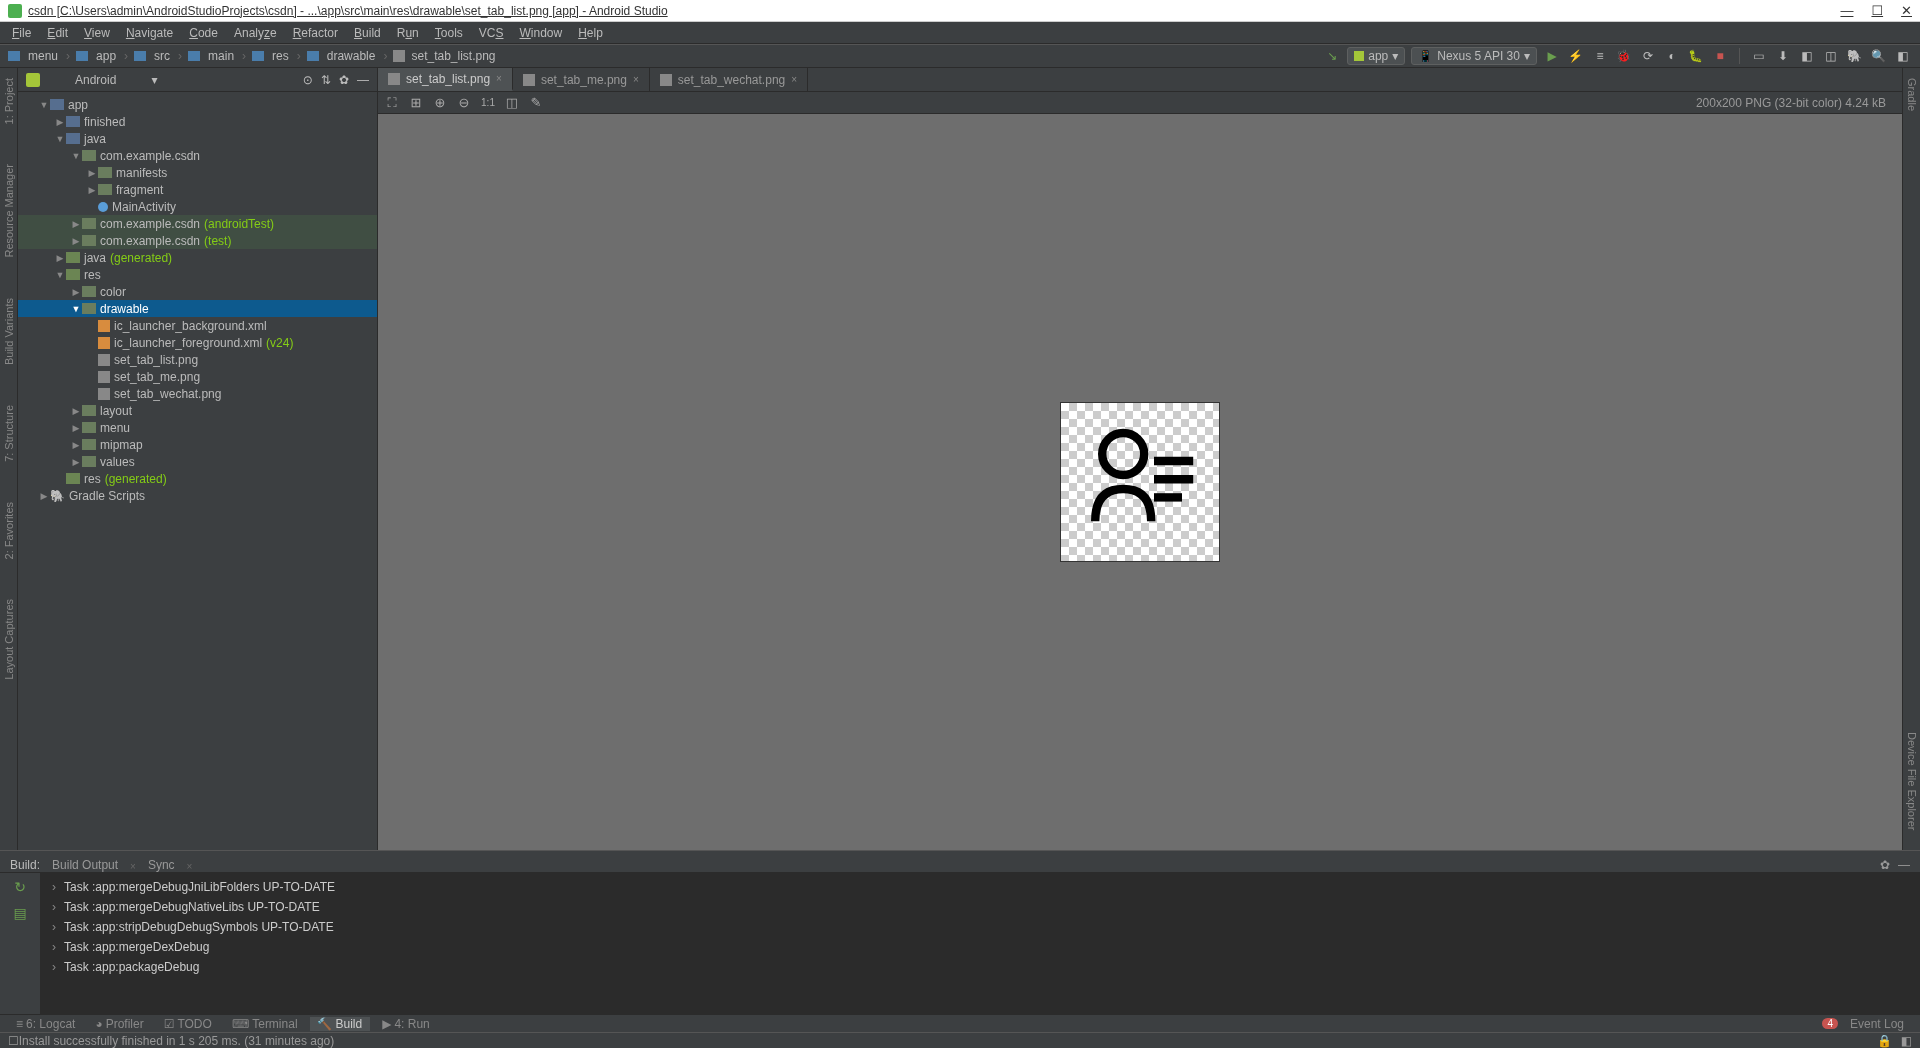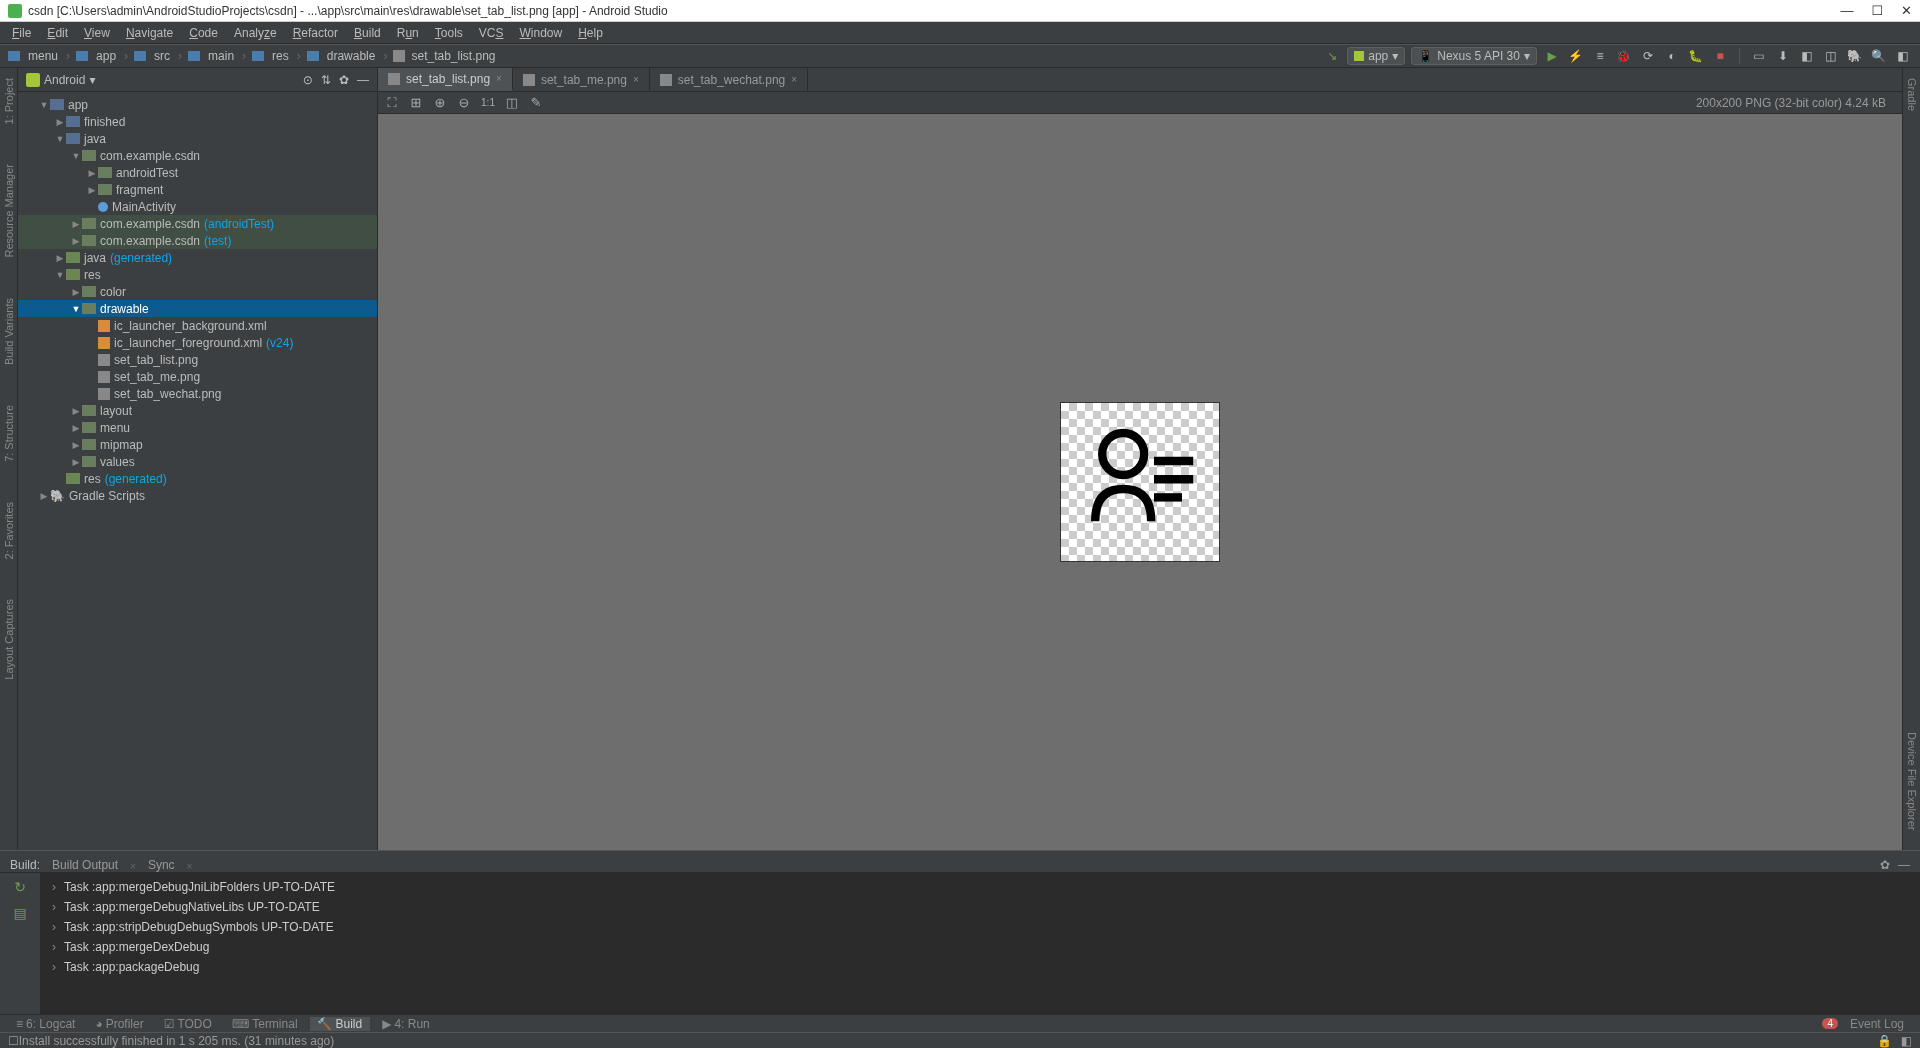--- a/index.html
+++ b/index.html
@@ -1,48 +1,48 @@
 <!DOCTYPE html>
 <html><head>
 <meta charset="utf-8">
 <style>
 * { margin: 0; padding: 0; box-sizing: border-box; font-family: 'Segoe UI', Arial, sans-serif; font-size: 12px; }
 body { background: #3c3f41; color: #bbbbbb; overflow: hidden; width: 1920px; height: 1048px; }
-.title-bar { background: #ffffff; height: 22px; display: flex; align-items: center; padding: 0 8px; color: #333; border-bottom: 1px solid #ccc; }
+.title-bar { background: #ffffff; height: 22px; display: flex; align-items: center; padding: 0 8px; color: #333; border-bottom: 1px solid #ccc; text-decoration: underline; }
 .title-bar .icon { width: 14px; height: 14px; background: #4caf50; border-radius: 2px; margin-right: 6px; }
 .title-bar .controls { margin-left: auto; display: flex; gap: 18px; }
 .title-bar .controls span { cursor: pointer; font-size: 13px; }
 .menu-bar { background: #3c3f41; height: 22px; display: flex; align-items: center; padding: 0 4px; color: #bbb; border-bottom: 1px solid #2b2b2b; }
 .menu-bar span { padding: 0 8px; cursor: pointer; }
 .menu-bar span u { text-decoration: underline; }
 .toolbar { background: #3c3f41; height: 24px; display: flex; align-items: center; padding: 0 8px; border-top: 1px solid #555; border-bottom: 1px solid #2b2b2b; }
 .breadcrumb { display: flex; align-items: center; gap: 4px; }
 .breadcrumb span { color: #bbb; padding: 0 2px; }
 .breadcrumb .sep { color: #666; }
 .breadcrumb .folder-icon { width: 12px; height: 10px; background: #4a7dab; display: inline-block; margin-right: 2px; }
 .toolbar-right { margin-left: auto; display: flex; align-items: center; gap: 6px; }
 .toolbar-right .device-sel { background: #4c5052; border: 1px solid #5e6060; padding: 1px 6px; border-radius: 3px; display: flex; align-items: center; gap: 4px; }
 .toolbar-right .icon-btn { width: 18px; height: 18px; display: flex; align-items: center; justify-content: center; cursor: pointer; }
 .main-area { display: flex; height: calc(100% - 22px - 22px - 24px - 18px - 16px - 164px); }
 .left-sidebar { width: 18px; background: #3c3f41; border-right: 1px solid #2b2b2b; display: flex; flex-direction: column; align-items: center; padding-top: 10px; gap: 40px; }
 .left-sidebar .vtext { writing-mode: vertical-rl; transform: rotate(180deg); color: #888; font-size: 11px; white-space: nowrap; }
 .project-panel { width: 360px; background: #3c3f41; border-right: 1px solid #2b2b2b; display: flex; flex-direction: column; }
-.project-header { height: 24px; background: #3c3f41; border-bottom: 1px solid #2b2b2b; display: flex; align-items: center; padding: 0 8px; }
+.project-header { height: 24px; background: #3c3f41; border-bottom: 1px solid #2b2b2b; display: flex; align-items: center; padding: 0 8px; gap: 31px; }
 .project-header .android-icon { width: 14px; height: 14px; background: #a4c639; border-radius: 2px; margin-right: 4px; }
 .project-header .right-icons { margin-left: auto; display: flex; gap: 8px; font-size: 14px; }
 .tree { flex: 1; overflow: auto; padding: 4px 0; }
 .tree-item { display: flex; align-items: center; height: 17px; cursor: pointer; padding-right: 8px; white-space: nowrap; }
 .tree-item.selected { background: #0d5a8e; color: #fff; }
 .tree-item .arrow { width: 12px; text-align: center; color: #888; font-size: 9px; }
 .tree-item .folder { width: 14px; height: 11px; background: #566e8f; margin-right: 4px; display: inline-block; }
 .tree-item .folder.pkg { background: #6a7d5e; }
 .tree-item .file-img { width: 12px; height: 12px; background: #888; margin-right: 4px; }
 .tree-item .file-xml { width: 12px; height: 12px; background: #d88c3e; margin-right: 4px; }
 .tree-item .file-class { width: 10px; height: 10px; border-radius: 50%; background: #5a9dd8; margin-right: 4px; }
-.tree-item .muted { color: #0ea5e9; margin-left: 4px; }
+.tree-item .muted { color: #84cc16; margin-left: 4px; }
 .editor-area { flex: 1; display: flex; flex-direction: column; background: #2b2b2b; }
 .editor-tabs { height: 24px; background: #3c3f41; display: flex; align-items: center; border-bottom: 1px solid #2b2b2b; }
 .editor-tab { height: 100%; display: flex; align-items: center; padding: 0 10px; gap: 6px; border-right: 1px solid #2b2b2b; color: #999; cursor: pointer; }
 .editor-tab.active { background: #4e5254; color: #ccc; border-bottom: 2px solid #4e5254; }
 .editor-tab .close { color: #888; font-size: 10px; }
 .img-toolbar { height: 22px; background: #3c3f41; border-bottom: 1px solid #2b2b2b; display: flex; align-items: center; padding: 0 6px; gap: 8px; }
 .img-toolbar .ic { width: 16px; height: 16px; display: flex; align-items: center; justify-content: center; color: #aaa; cursor: pointer; font-size: 13px; }
 .img-toolbar .info { margin-left: auto; color: #999; padding-right: 10px; }
 .image-viewer { flex: 1; background: #6e6e6e; display: flex; align-items: center; justify-content: center; position: relative; }
 .checker-bg { width: 160px; height: 160px; background-color: #fff; background-image: linear-gradient(45deg, #ccc 25%, transparent 25%), linear-gradient(-45deg, #ccc 25%, transparent 25%), linear-gradient(45deg, transparent 75%, #ccc 75%), linear-gradient(-45deg, transparent 75%, #ccc 75%); background-size: 16px 16px; background-position: 0 0, 0 8px, 8px -8px, -8px 0px; border: 1px solid #333; display: flex; align-items: center; justify-content: center; }
@@ -189,21 +189,21 @@
           <span>java</span>
         </div>
       <div class="tree-item" style="padding-left:52px;">
           <span class="arrow">▼</span>
           <span class="folder pkg"></span>
           <span>com.example.csdn</span>
         </div>
       <div class="tree-item" style="padding-left:68px;">
           <span class="arrow">▶</span>
           <span class="folder pkg"></span>
-          <span>androidTest</span>
+          <span>manifests</span>
         </div>
       <div class="tree-item" style="padding-left:68px;">
           <span class="arrow">▶</span>
           <span class="folder pkg"></span>
           <span>fragment</span>
         </div>
       <div class="tree-item" style="padding-left:80px;">
           <span class="file-class"></span>
           <span>MainActivity</span>
         </div>

